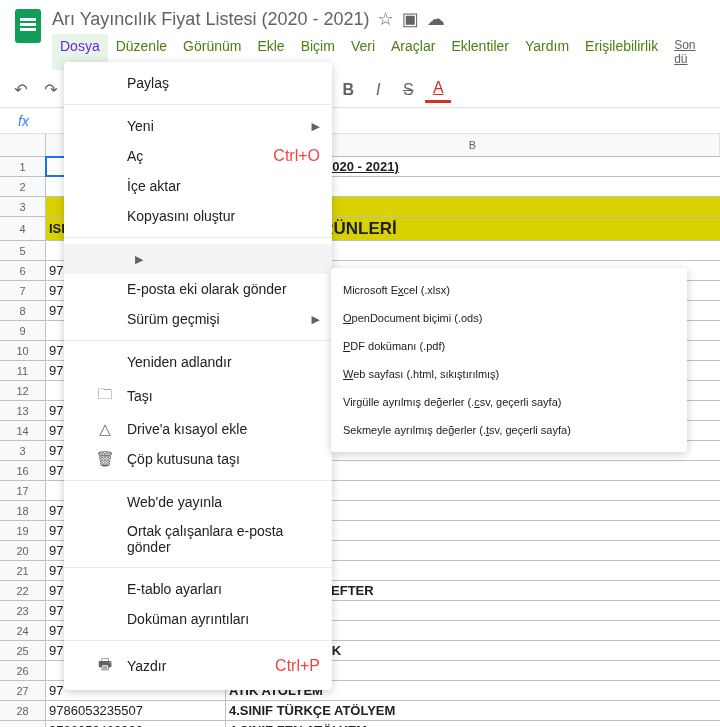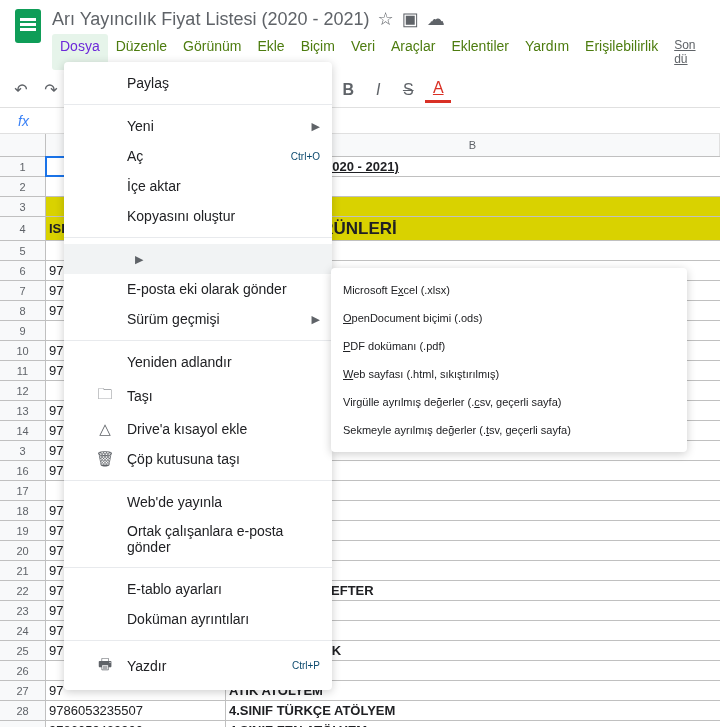--- a/index.html
+++ b/index.html
@@ -54,21 +54,21 @@
   .r-yellow .cell-B { font-weight: bold; font-size: 17px; }
   .r-yellow.short .cell-B { font-size: 13px; }
   .selected { outline: 2px solid #1a73e8; outline-offset: -1px; }
   
   
   .menu-dropdown { position: absolute; top: 62px; left: 64px; width: 268px; background: #fff; box-shadow: 0 2px 10px rgba(0,0,0,0.2); border-radius: 4px; padding: 6px 0; z-index: 100; }
   .mi { display: flex; align-items: center; padding: 6px 12px 6px 31px; font-size: 14px; color: #202124; cursor: pointer; position: relative; min-height: 30px; }
   .mi:hover, .mi.hover { background: #f1f3f4; }
   .mi-icon { width: 20px; margin-right: 12px; color: #5f6368; font-size: 15px; text-align: center; }
   .mi-label { flex: 1; }
-  .mi-shortcut { color: #0c4a6e; font-size: 10px; }
+  .mi-shortcut { color: #ef4444; font-size: 16px; }
   .mi-arrow { color: #5f6368; font-size: 11px; margin-left: 8px; }
   .msep { height: 1px; background: #e8eaed; margin: 6px 0; }
   
   .submenu { position: absolute; top: 268px; left: 331px; width: 356px; background: #fff; box-shadow: 0 2px 10px rgba(0,0,0,0.2); border-radius: 4px; padding: 8px 0; z-index: 101; }
   .smi { padding: 8px 12px; font-size: 11px; cursor: pointer; }
   .uline { text-decoration: underline; }
 </style>
 </head>
 <body>
 

